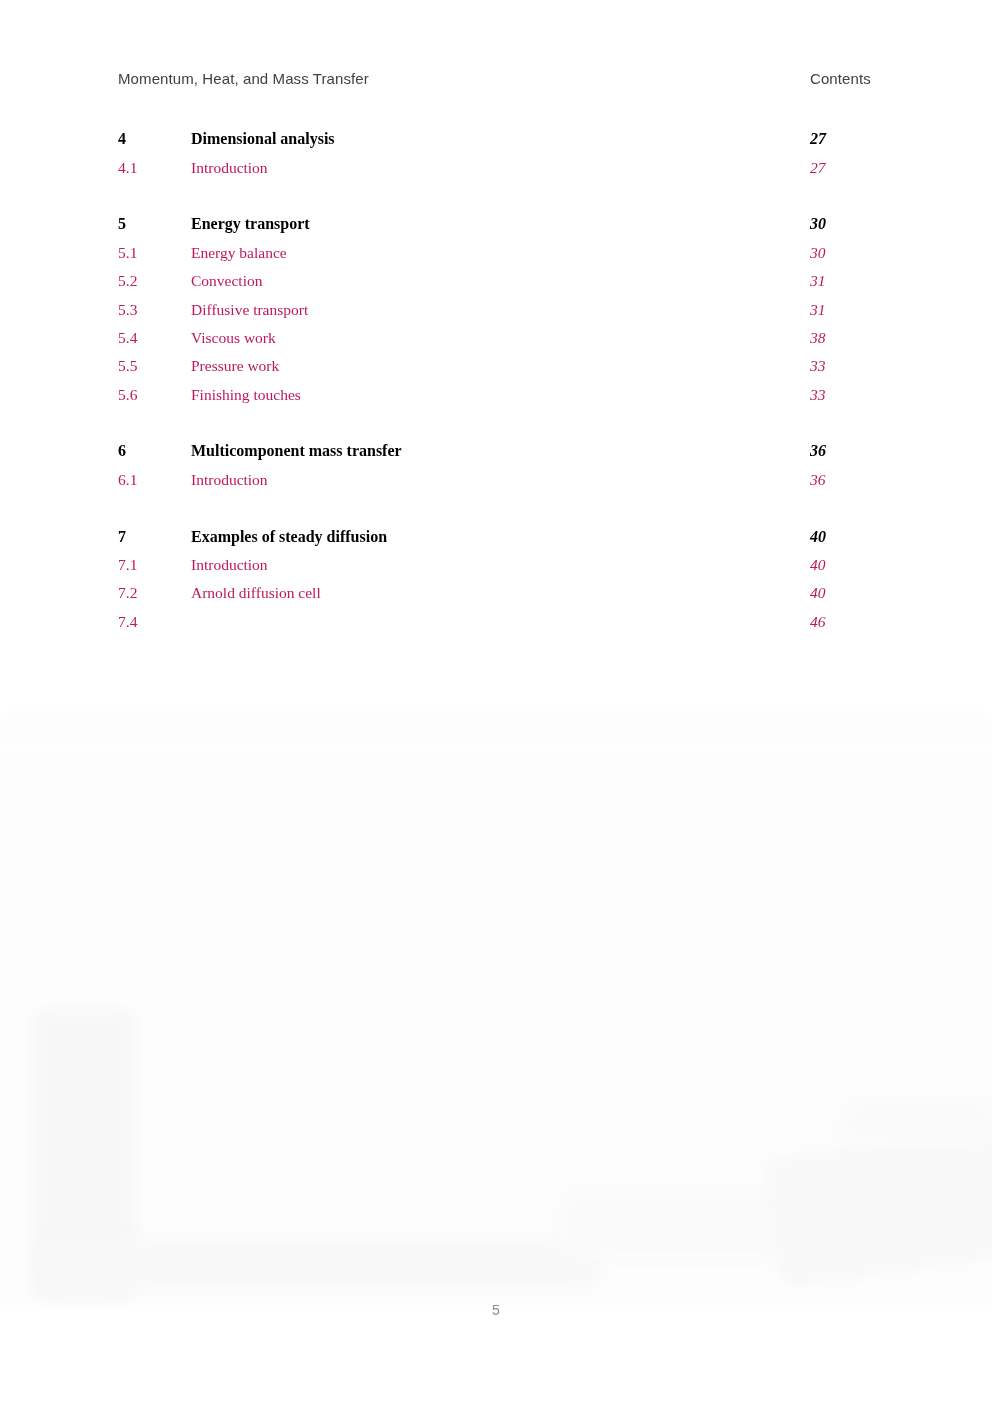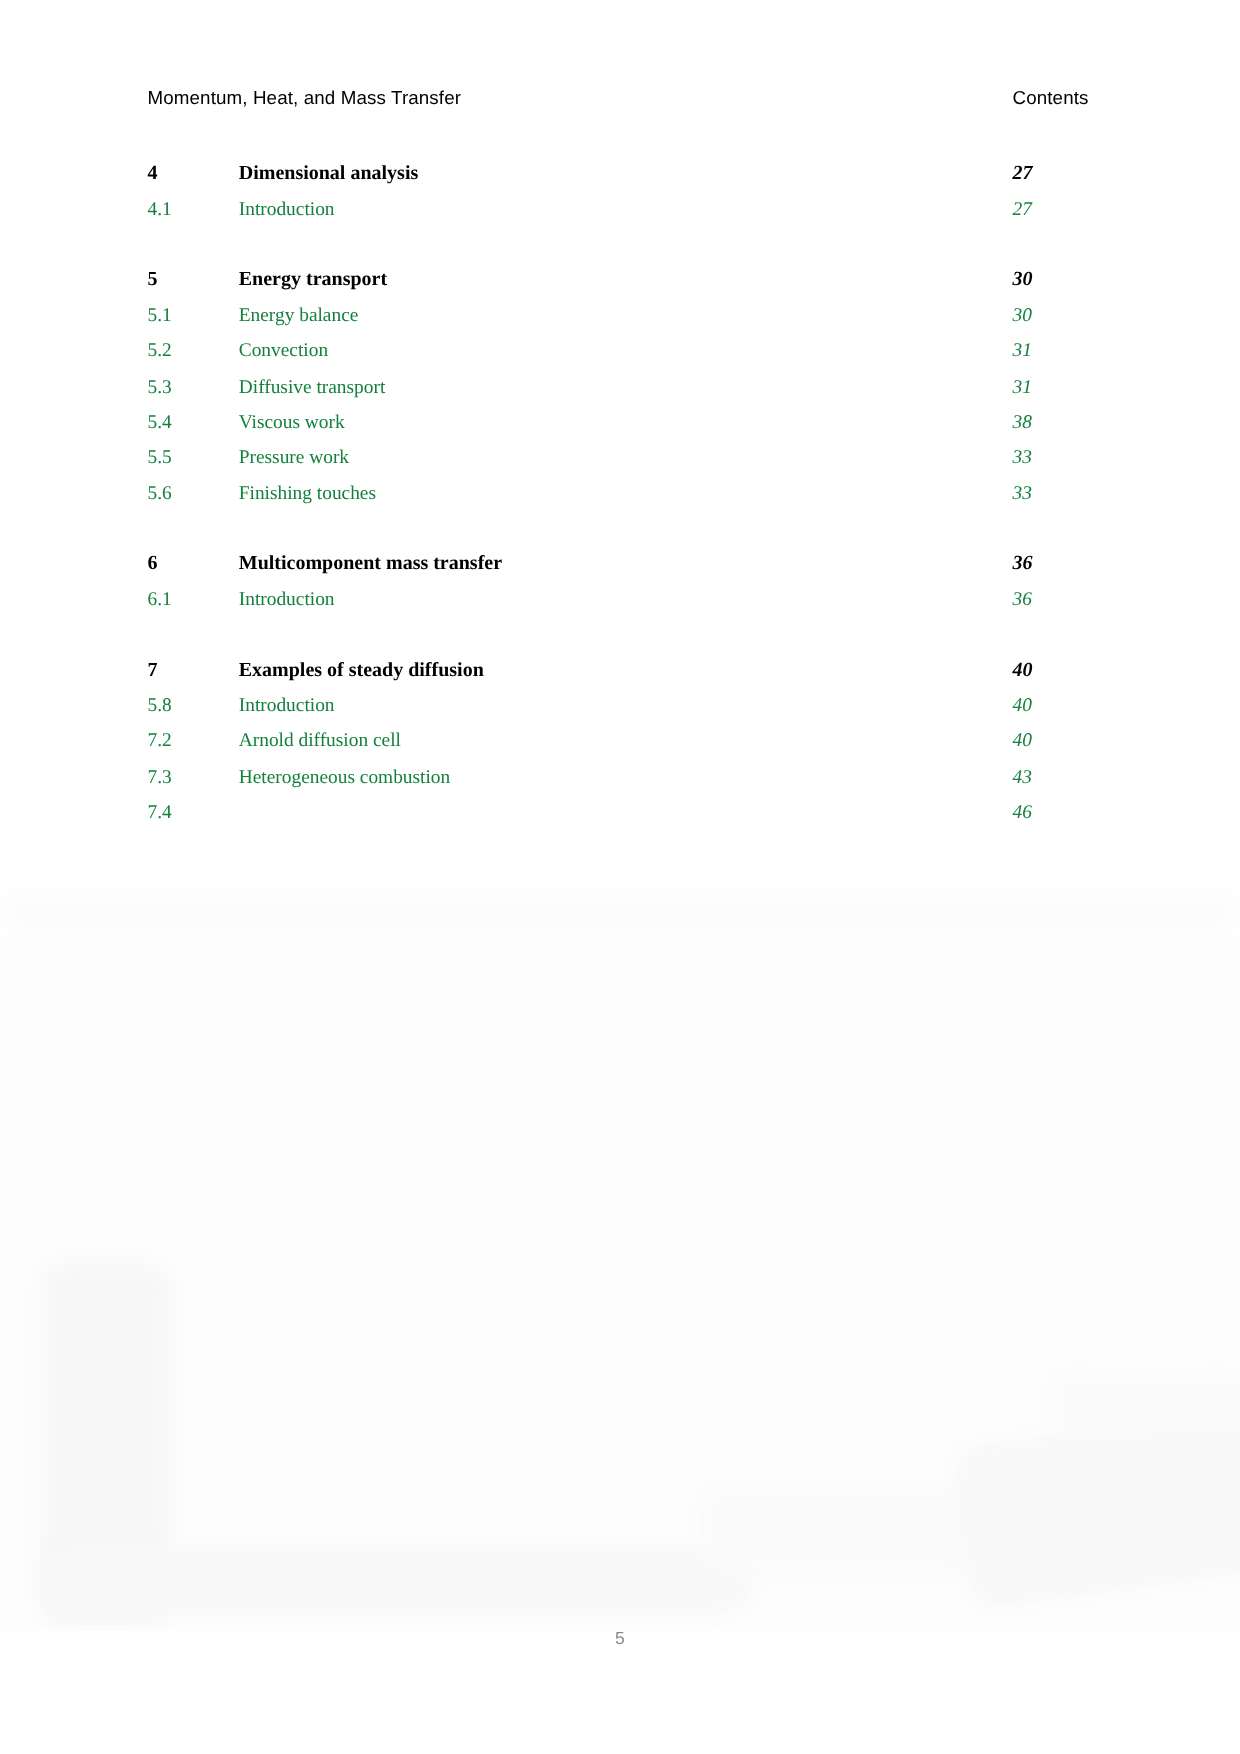--- a/index.html
+++ b/index.html
@@ -20,21 +20,21 @@
   .running-header {
     position: absolute;
     top: 70px;
     left: 118px;
     right: 118px;
     height: 20px;
     display: flex;
     justify-content: space-between;
     font-family: "Liberation Sans", sans-serif;
     font-size: 15px;
-    color: #000000;
+    color: #404040;
     letter-spacing: 0.1px;
   }
   .running-header .hdr-right {
     position: absolute;
     left: 692px;
     top: 0;
   }
 
   
   .toc {
@@ -47,21 +47,21 @@
   }
   .toc-section + .toc-section {
     margin-top: 28.4px;
   }
   .toc-row {
     position: relative;
     height: 28.4px;
     display: flex;
     align-items: center;
     font-size: 15.5px;
-    color: #15803d;
+    color: #be185d;
   }
   .toc-row.chapter {
     font-weight: 700;
     font-size: 16px;
     color: #000000;
   }
   .toc-num {
     width: 73px;
     flex: 0 0 73px;
   }
@@ -184,33 +184,28 @@
           <span class="toc-page">36</span>
         </div>
       </div>
       <div class="toc-section">
         <div class="toc-row chapter">
           <span class="toc-num">7</span>
           <span class="toc-title">Examples of steady diffusion</span>
           <span class="toc-page">40</span>
         </div>
         <div class="toc-row subsection">
-          <span class="toc-num">5.8</span>
+          <span class="toc-num">7.1</span>
           <span class="toc-title">Introduction</span>
           <span class="toc-page">40</span>
         </div>
         <div class="toc-row subsection">
           <span class="toc-num">7.2</span>
           <span class="toc-title">Arnold diffusion cell</span>
           <span class="toc-page">40</span>
-        </div>
-        <div class="toc-row subsection">
-          <span class="toc-num">7.3</span>
-          <span class="toc-title">Heterogeneous combustion</span>
-          <span class="toc-page">43</span>
         </div>
         <div class="toc-row subsection">
           <span class="toc-num">7.4</span>
           <span class="toc-page">46</span>
         </div>
       </div>
     </div>
 
   <div class="faded-region">
     <div class="ghost ghost-band"></div>

